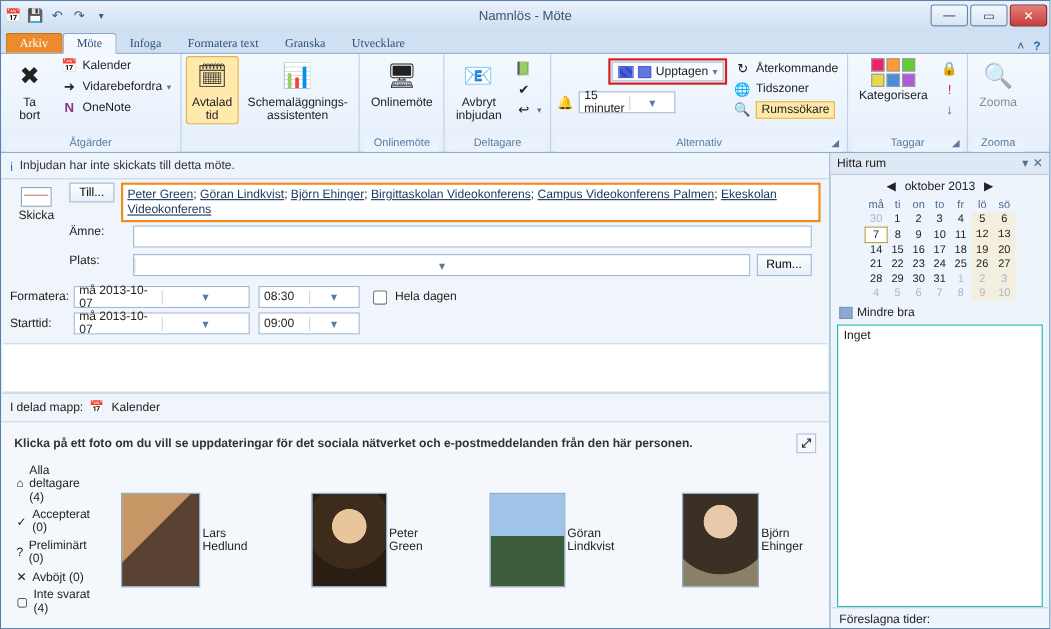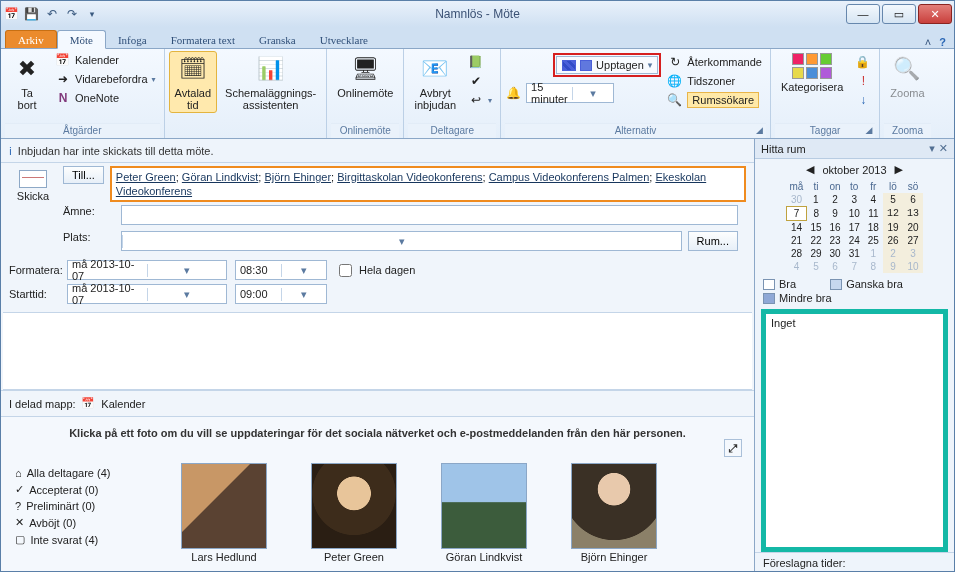--- a/index.html
+++ b/index.html
@@ -57,27 +57,27 @@
   .orange a { color:#17365d; text-decoration:underline;}
   .field { display:flex; padding:3px 8px; gap:6px;}
   .field label { width: 52px; text-align:left; font-size:11px;}
   .txt { flex:1; border:1px solid #9fb8d4; background:#fff; padding:2px 4px; height:20px; font-size:11px;}
   .combo { border:1px solid #9fb8d4; background:#fff; display:flex; align-items:center; height:20px; font-size:11px;}
   .combo span { flex:1; padding:0 4px;}
   .combo .ar { width:16px;text-align:center;border-left:1px solid #c4d5e8;color:#5b7aa0;}
   .shared { padding:6px 8px; font-size:11px; border-top:1px solid #c4d5e8; display:flex;align-items:center;gap:6px;}
 
   .social { border-top:1px solid #c4d5e8; padding:4px; background:#f4f8fd; }
-  .social-hdr { font-size:11px; font-weight:bold; color:#333; padding:6px 8px; display:flex;align-items:center;flex-direction:column;}
+  .social-hdr { font-size:11px; font-weight:bold; color:#333; padding:6px 8px; display:flex;align-items:center;}
   .social-hdr .exp { margin-left:auto; border:1px solid #aac0d9; width:18px;height:18px;display:flex;align-items:center;justify-content:center;}
   .social-body { display:flex; padding:0 4px 4px;}
   .plist { width: 150px; font-size:11px; padding:2px 6px;}
   .plist div { padding:2px 0; display:flex;align-items:center;gap:5px;}
   .photos { flex:1; display:flex; gap:32px; padding:0 10px;}
-  .person { display:flex;flex-direction:column;align-items:center;gap:2px;padding-left:12px;}
+  .person { display:flex;flex-direction:row;align-items:center;gap:2px;padding-left:12px;}
   .photo { width:86px;height:86px;border:1px solid #8ba7c7; background:#555; }
   .photo.lars { background:linear-gradient(135deg,#c89766 40%,#5a4232 41%);}
   .photo.peter { background:radial-gradient(circle at 50% 35%,#e8c59a 24%,#3d2c1b 25% 60%,#2a1e13 61%);}
   .photo.goran { background:linear-gradient(#9fc4e8 45%,#3c5c3c 46%);}
   .photo.bjorn { background:radial-gradient(circle at 50% 30%,#e8c9ac 22%,#3a3025 23% 70%,#8b8068 71%);}
 
   
   .right { width: 200px; border-left:1px solid #8ba7c7; background:#eef4fb; display:flex;flex-direction:column;}
   .rhdr { background:#dfe9f5; font-size:11px; padding:3px 6px; display:flex;align-items:center;border-bottom:1px solid #b8cce2;}
   .rhdr .tools { margin-left:auto; display:flex;gap:4px;color:#526f92;}
@@ -86,21 +86,21 @@
   .caltab th { font-weight:normal; color:#4a6890; padding:1px 3px;}
   .caltab td { padding:1px 4px; text-align:center;}
   .caltab td.dim { color:#a8b8cc;}
   .caltab td.sel { background:#fff; border:1px solid #bfa23f;}
   .caltab td.hi { background:#e5e1d0;font-family:Liberation Mono, monospace;}
   .caltab td.wkend { background:#f3eedd;}
   .legend { padding:4px 8px; font-size:11px;}
   .legend div { display:flex;align-items:center;gap:4px;padding:1px 0;}
   .legend .sw { width:12px;height:11px;border:1px solid #7a93b2;}
   .rlabel { font-size:11px; padding:4px 8px 2px;}
-  .list { background:#fff; border:5px solid #14b8a6; margin:0 6px; flex:1; min-height:60px; padding:3px 5px; font-size:11px; overflow:auto;}
+  .list { background:#fff; border:1px solid #14b8a6; margin:0 6px; flex:1; min-height:60px; padding:3px 5px; font-size:11px; overflow:auto;}
 </style>
 </head>
 <body>
 
 <div class="window">
 
   <div class="titlebar">
     <div class="qat">
       <span class="ic">📅</span>
       <span class="ic">💾</span>
@@ -476,26 +476,20 @@
               <td class="dim">6</td>
               <td class="dim">7</td>
               <td class="dim">8</td>
               <td class="dim wkend">9</td>
               <td class="dim wkend">10</td>
             </tr>
           </tbody>
         </table>
       <div class="legend">
         <div>
-            <span class="sw" style="background:#fff"></span>
-            <span>Bra</span>
-             <span class="sw" style="background:#c6d7ef;margin-left:30px"></span>
-            <span>Ganska bra</span>
-          </div>
-        <div>
             <span class="sw" style="background:#8fa8d6"></span>
             <span>Mindre bra</span>
           </div>
       </div>
       <div class="list"><span>Inget</span></div>
       <div class="rlabel" style="border-top:1px solid #c4d5e8">Föreslagna tider:</div>
     </div>
   </div>
 </div>
 

